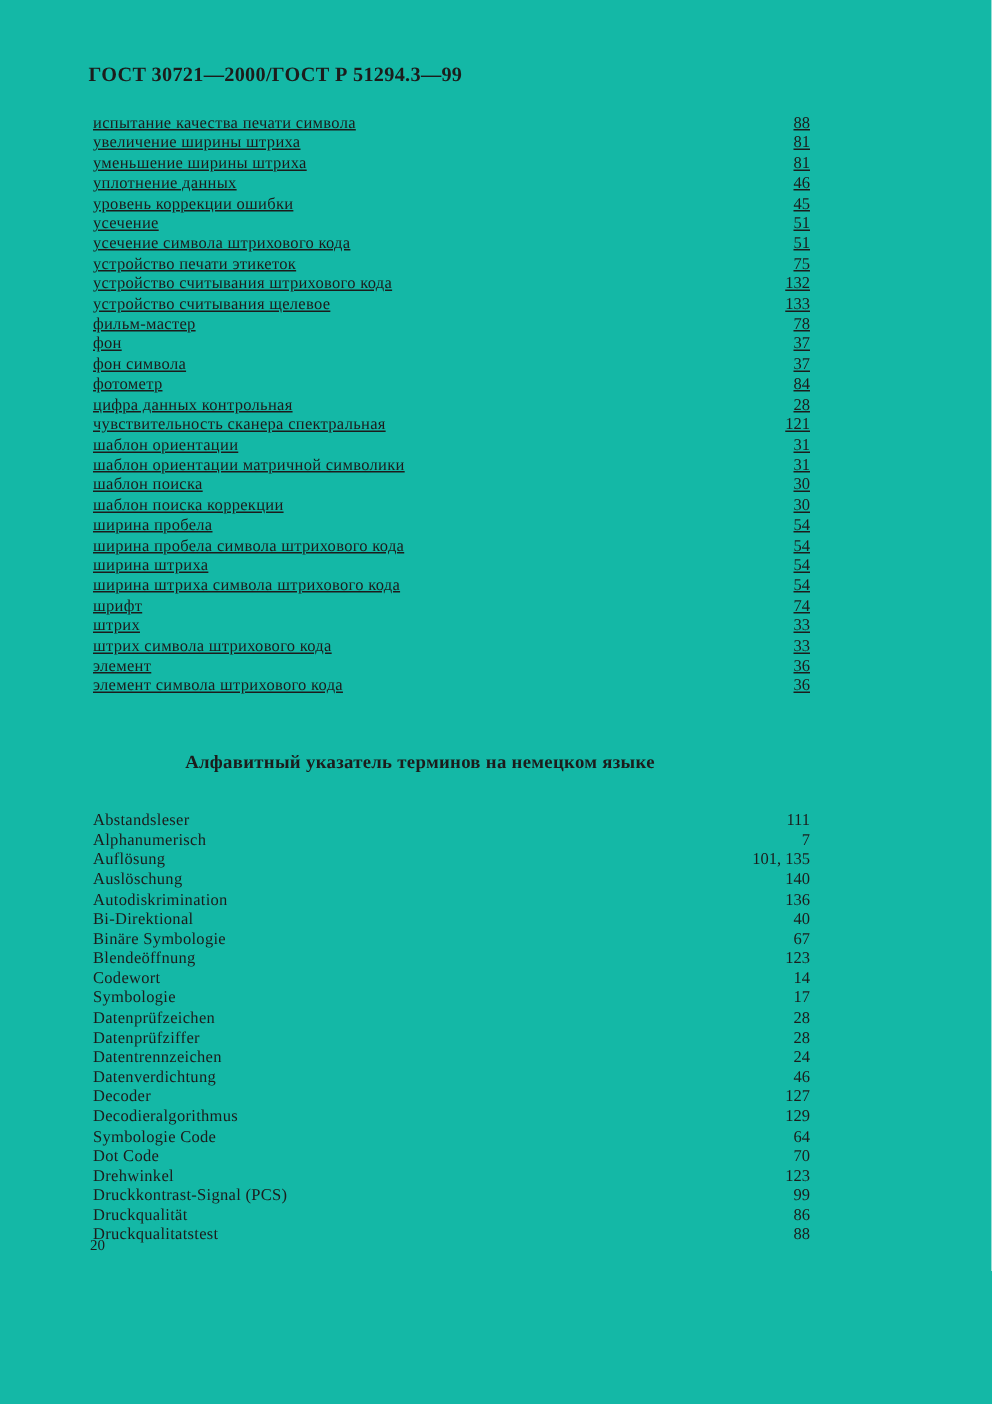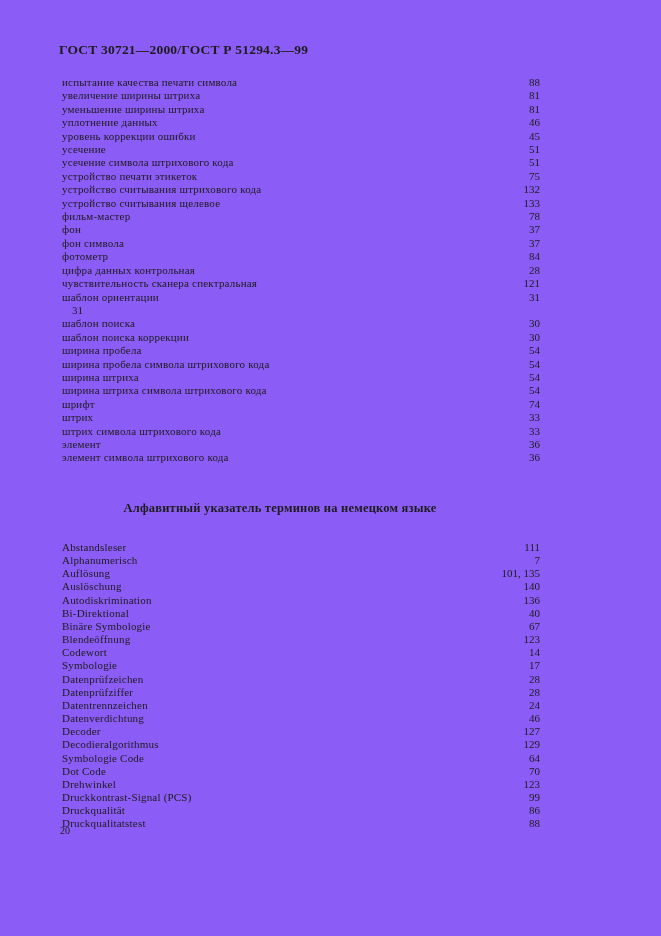--- a/index.html
+++ b/index.html
@@ -4,21 +4,21 @@
 <style>
   html, body {
     margin: 0;
     padding: 0;
     background: #ffffff;
   }
   .page {
     position: relative;
     width: 661px;
     height: 936px;
-    background: #8b5cf6;
+    background: #14b8a6;
     font-family: "Liberation Serif", serif;
     color: #1c1c1c;
     overflow: hidden;
   }
   .doc-header {
     position: absolute;
     left: 59px;
     top: 42px;
     font-size: 13.5px;
     font-weight: bold;
@@ -27,20 +27,21 @@
   }
   .index-list {
     position: absolute;
     left: 62px;
     width: 478px;
     font-size: 11px;
   }
   .index-list.russian {
     top: 76px;
     line-height: 13.4px;
+    text-decoration: underline;
   }
   .index-list.german {
     top: 541px;
     line-height: 13.15px;
   }
   .index-row {
     display: flex;
     justify-content: space-between;
     align-items: baseline;
   }
@@ -159,20 +160,21 @@
         <span class="term">чувствительность сканера спектральная</span>
         <span class="pageno">121</span>
       </div>
 
       <div class="index-row">
         <span class="term">шаблон ориентации</span>
         <span class="pageno">31</span>
       </div>
 
       <div class="index-row">
+        <span class="term">шаблон ориентации матричной символики</span>
         <span class="pageno">31</span>
       </div>
 
       <div class="index-row">
         <span class="term">шаблон поиска</span>
         <span class="pageno">30</span>
       </div>
 
       <div class="index-row">
         <span class="term">шаблон поиска коррекции</span>

